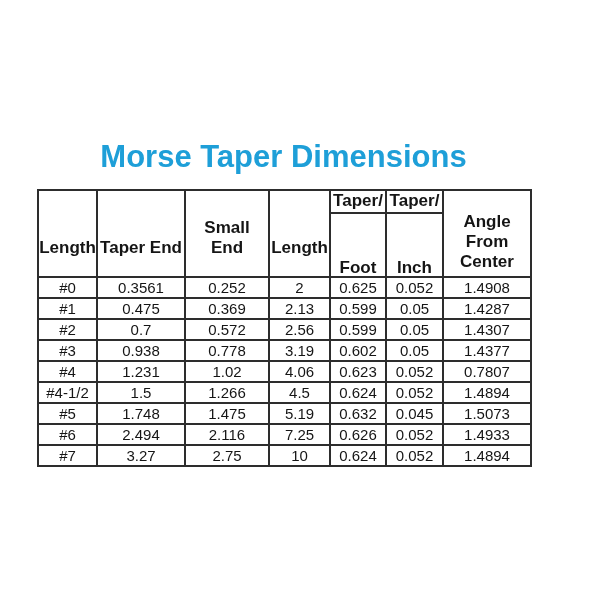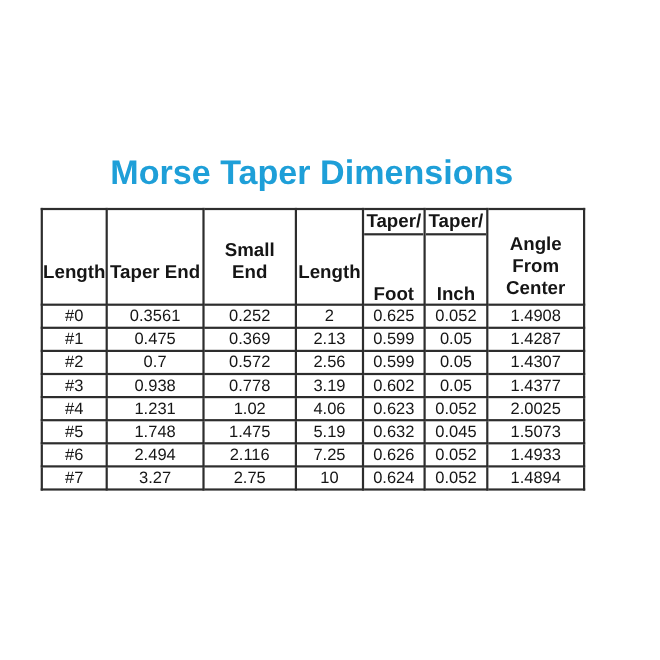--- a/index.html
+++ b/index.html
@@ -176,21 +176,30 @@
             <td>0.05</td>
             <td>1.4377</td>
           </tr>
           <tr>
             <td>#4</td>
             <td>1.231</td>
             <td>1.02</td>
             <td>4.06</td>
             <td>0.623</td>
             <td>0.052</td>
-            <td>2.0025</td>
+            <td>0.7807</td>
+          </tr>
+          <tr>
+            <td>#4-1/2</td>
+            <td>1.5</td>
+            <td>1.266</td>
+            <td>4.5</td>
+            <td>0.624</td>
+            <td>0.052</td>
+            <td>1.4894</td>
           </tr>
           <tr>
             <td>#5</td>
             <td>1.748</td>
             <td>1.475</td>
             <td>5.19</td>
             <td>0.632</td>
             <td>0.045</td>
             <td>1.5073</td>
           </tr>

